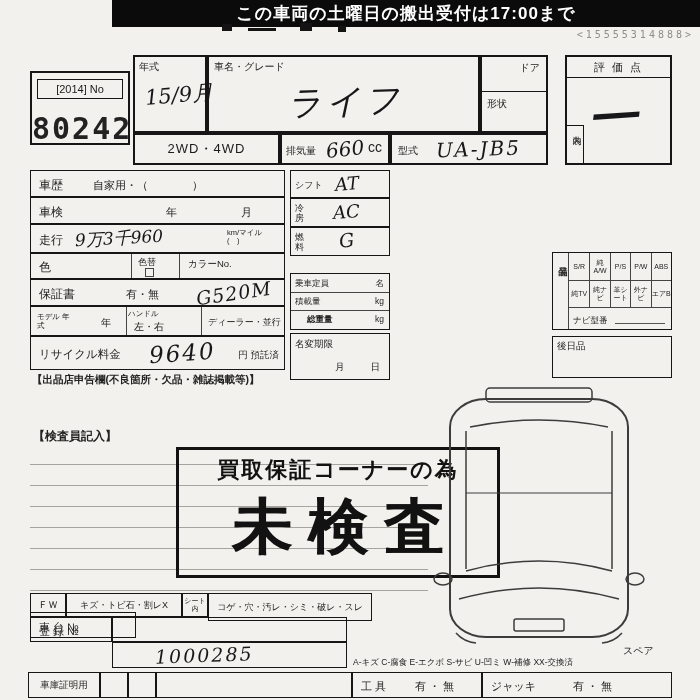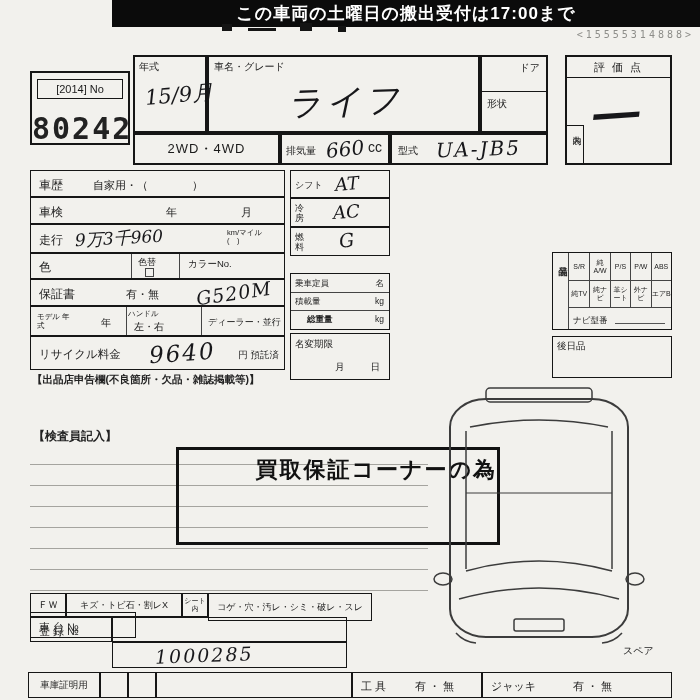--- a/index.html
+++ b/index.html
@@ -10,22 +10,22 @@
   .lbl{position:absolute;color:#222;}
   .hand{font-family:"DejaVu Serif",serif;font-style:italic;color:#17171a;position:absolute;white-space:nowrap;}
   .banner{position:absolute;left:112px;top:0;width:588px;height:27px;background:#0b0b0b;color:#fff;
           font-size:17px;font-weight:bold;text-align:center;line-height:27px;letter-spacing:1px;}
   .artifact{position:absolute;background:#141414;}
   .serial{position:absolute;right:6px;top:29px;font-family:"DejaVu Sans Mono",monospace;font-size:10px;
           letter-spacing:3px;color:#8d8d89;}
   .vert{writing-mode:vertical-rl;text-orientation:upright;}
   .rules{position:absolute;left:30px;top:444px;width:398px;height:152px;
          background:repeating-linear-gradient(to bottom,transparent 0 20px,#a5a49f 20px 21px);}
-  .stamp{position:absolute;left:176px;top:447px;width:324px;height:98px;border:3.5px solid #121212;
-         box-sizing:border-box;text-align:right;}
+  .stamp{position:absolute;left:176px;top:447px;width:324px;height:131px;border:3.5px solid #121212;
+         box-sizing:border-box;text-align:center;}
   .stamp-l1{font-size:22px;font-weight:bold;letter-spacing:2px;margin-top:5px;color:#121212;}
   .stamp-l2{font-size:60px;font-weight:bold;letter-spacing:16px;padding-left:16px;margin-top:2px;color:#121212;
             text-shadow:1px 0 #121212;}
   .gridcell{border-left:1px solid #444;box-sizing:border-box;display:flex;align-items:center;justify-content:center;
             text-align:center;font-size:7px;line-height:8px;}
   .center{display:flex;align-items:center;justify-content:center;}
 </style>
 </head>
 <body>
 
@@ -185,20 +185,21 @@
 
   <div class="box thin" style="left:552px;top:336px;width:120px;height:42px;">
     <div class="lbl" style="left:4px;top:3px;font-size:9.5px;">後日品</div>
   </div>
 
   <div class="lbl" style="left:33px;top:428px;font-size:12px;font-weight:bold;">【検査員記入】</div>
   <div class="rules"></div>
 
   <div class="stamp">
     <div class="stamp-l1">買取保証コーナーの為</div>
+    <div class="stamp-l2">未検査</div>
   </div>
 
   <svg style="position:absolute;left:412px;top:383px;" width="255" height="268" viewBox="0 0 255 268">
     <g fill="none" stroke="#3c3c3c" stroke-width="2">
       <rect x="38" y="16" width="178" height="238" rx="36" ry="28"></rect>
       <rect x="74" y="5" width="106" height="14" rx="4" stroke-width="1.5"></rect>
       <path d="M58,44 Q127,30 196,44" stroke-width="1.5"></path>
       <line x1="54" y1="48" x2="54" y2="186" stroke-width="1.5"></line>
       <line x1="200" y1="48" x2="200" y2="186" stroke-width="1.5"></line>
       <line x1="54" y1="110" x2="200" y2="110" stroke-width="1"></line>
@@ -223,20 +224,21 @@
   </div>
   <div class="box thin" style="left:112px;top:617px;width:235px;height:25px;"></div>
 
   <div class="box thin" style="left:30px;top:612px;width:106px;height:26px;">
     <div class="lbl" style="left:8px;top:7px;font-size:11px;">車 台 №</div>
   </div>
   <div class="box thin" style="left:112px;top:642px;width:235px;height:26px;">
     <div class="hand" style="left:42px;top:1px;font-size:19px;letter-spacing:2px;transform:rotate(-2deg);">1000285</div>
   </div>
 
+  <div class="lbl" style="left:353px;top:657px;width:320px;font-size:8.5px;">A-キズ C-腐食 E-エクボ S-サビ U-凹ミ W-補修 XX-交換済</div>
 
   <div class="box thin center" style="left:28px;top:672px;width:72px;height:26px;font-size:9.5px;">車庫証明用</div>
   <div class="box thin" style="left:100px;top:672px;width:28px;height:26px;"></div>
   <div class="box thin" style="left:128px;top:672px;width:28px;height:26px;"></div>
   <div class="box thin" style="left:156px;top:672px;width:196px;height:26px;"></div>
   <div class="box thin" style="left:352px;top:672px;width:130px;height:26px;">
     <div class="lbl" style="left:8px;top:6px;font-size:11px;">工 具</div>
     <div class="lbl" style="left:62px;top:6px;font-size:11px;">有 ・ 無</div>
   </div>
   <div class="box thin" style="left:482px;top:672px;width:190px;height:26px;">

